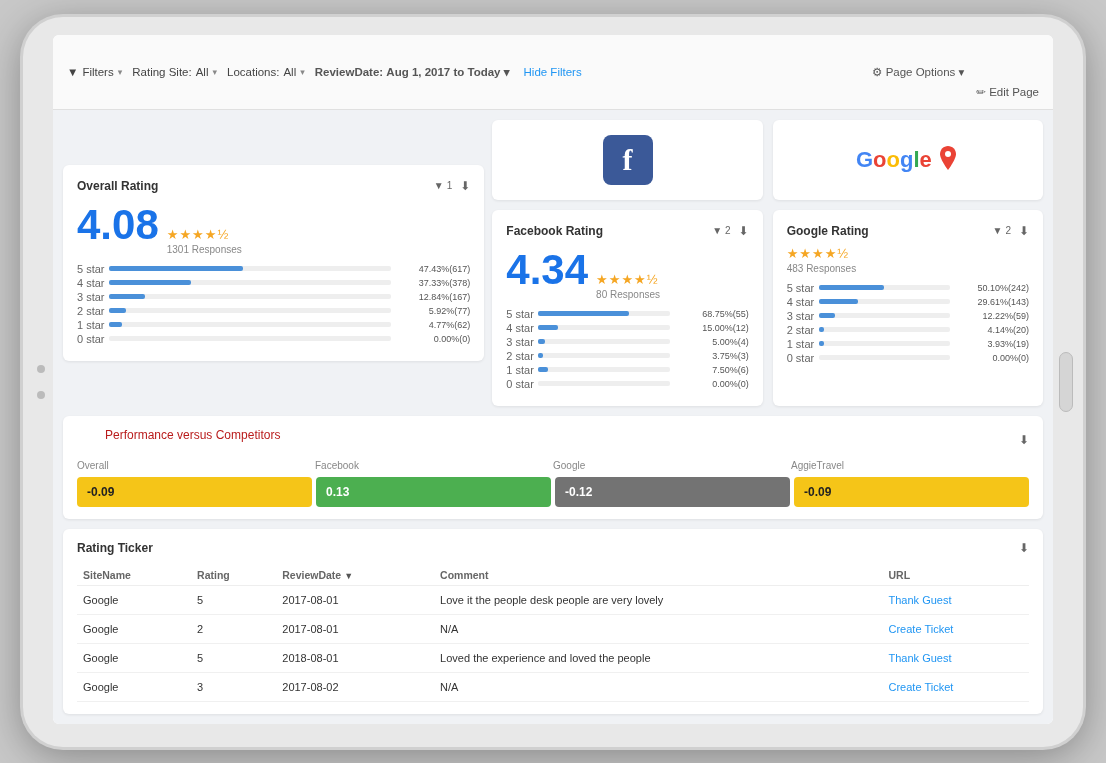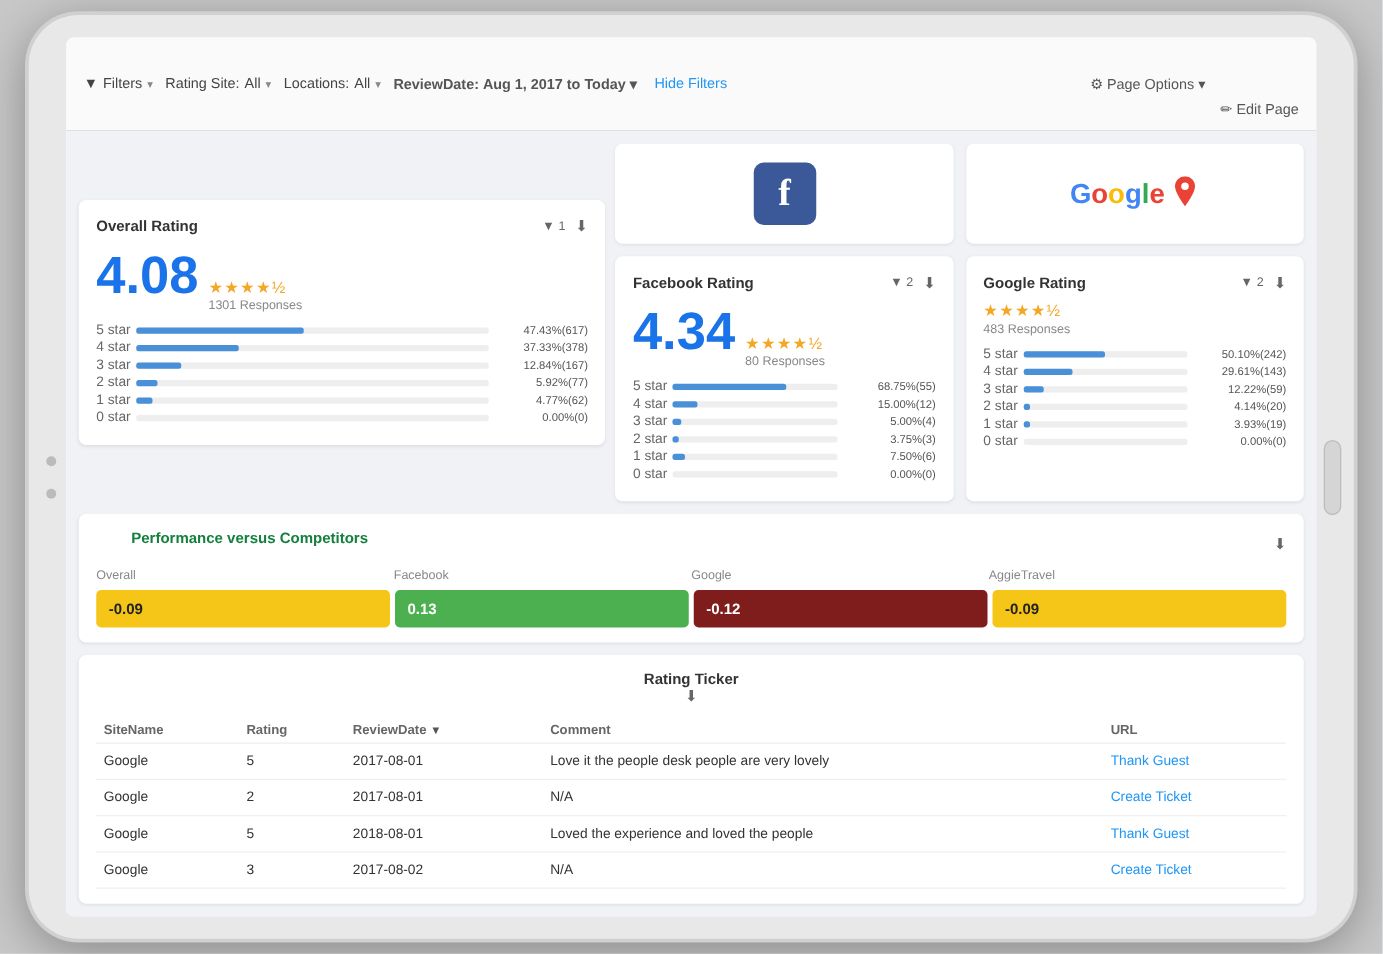--- a/index.html
+++ b/index.html
@@ -245,21 +245,21 @@
     }
     .star-label { font-size: 11px; color: #666; width: 28px; white-space: nowrap; }
     .bar-container { flex: 1; height: 5px; background: #eee; border-radius: 2px; }
     .bar-fill { height: 100%; background: #4a90d9; border-radius: 2px; }
     .bar-pct { font-size: 9px; color: #555; width: 75px; text-align: right; white-space: nowrap; }
 
     
     .row2 { margin-bottom: 10px; }
 
     .perf-card { padding: 12px 14px; }
-    .perf-title { font-size: 12px; font-weight: bold; color: #15803d; margin-bottom: 10px; padding-left: 28px; }
+    .perf-title { font-size: 12px; font-weight: normal; color: #b91c1c; margin-bottom: 10px; padding-left: 28px; }
     .perf-cols {
       display: flex;
       gap: 0;
       margin-bottom: 6px;
     }
     .perf-col-header {
       font-size: 10px;
       color: #888;
       flex: 1;
     }
@@ -270,26 +270,26 @@
     .perf-bar {
       flex: 1;
       padding: 8px 10px;
       border-radius: 4px;
       font-size: 12px;
       font-weight: bold;
       color: #222;
     }
     .perf-bar-yellow { background: #f5c518; }
     .perf-bar-green { background: #4caf50; color: #fff; }
-    .perf-bar-red { background: #7f1d1d; color: #fff; }
+    .perf-bar-red { background: #737373; color: #fff; }
 
     
     .row3 {}
     .ticker-card { padding: 12px 14px; }
-    .ticker-header { display: flex; align-items: center; justify-content: space-between; margin-bottom: 10px; flex-direction: column; }
+    .ticker-header { display: flex; align-items: center; justify-content: space-between; margin-bottom: 10px; }
     .ticker-title { font-size: 12px; font-weight: bold; color: #333; }
 
     .ticker-table { width: 100%; border-collapse: collapse; }
     .ticker-table th {
       text-align: left;
       font-size: 10.5px;
       color: #666;
       font-weight: bold;
       padding: 4px 6px;
       border-bottom: 1px solid #eee;

